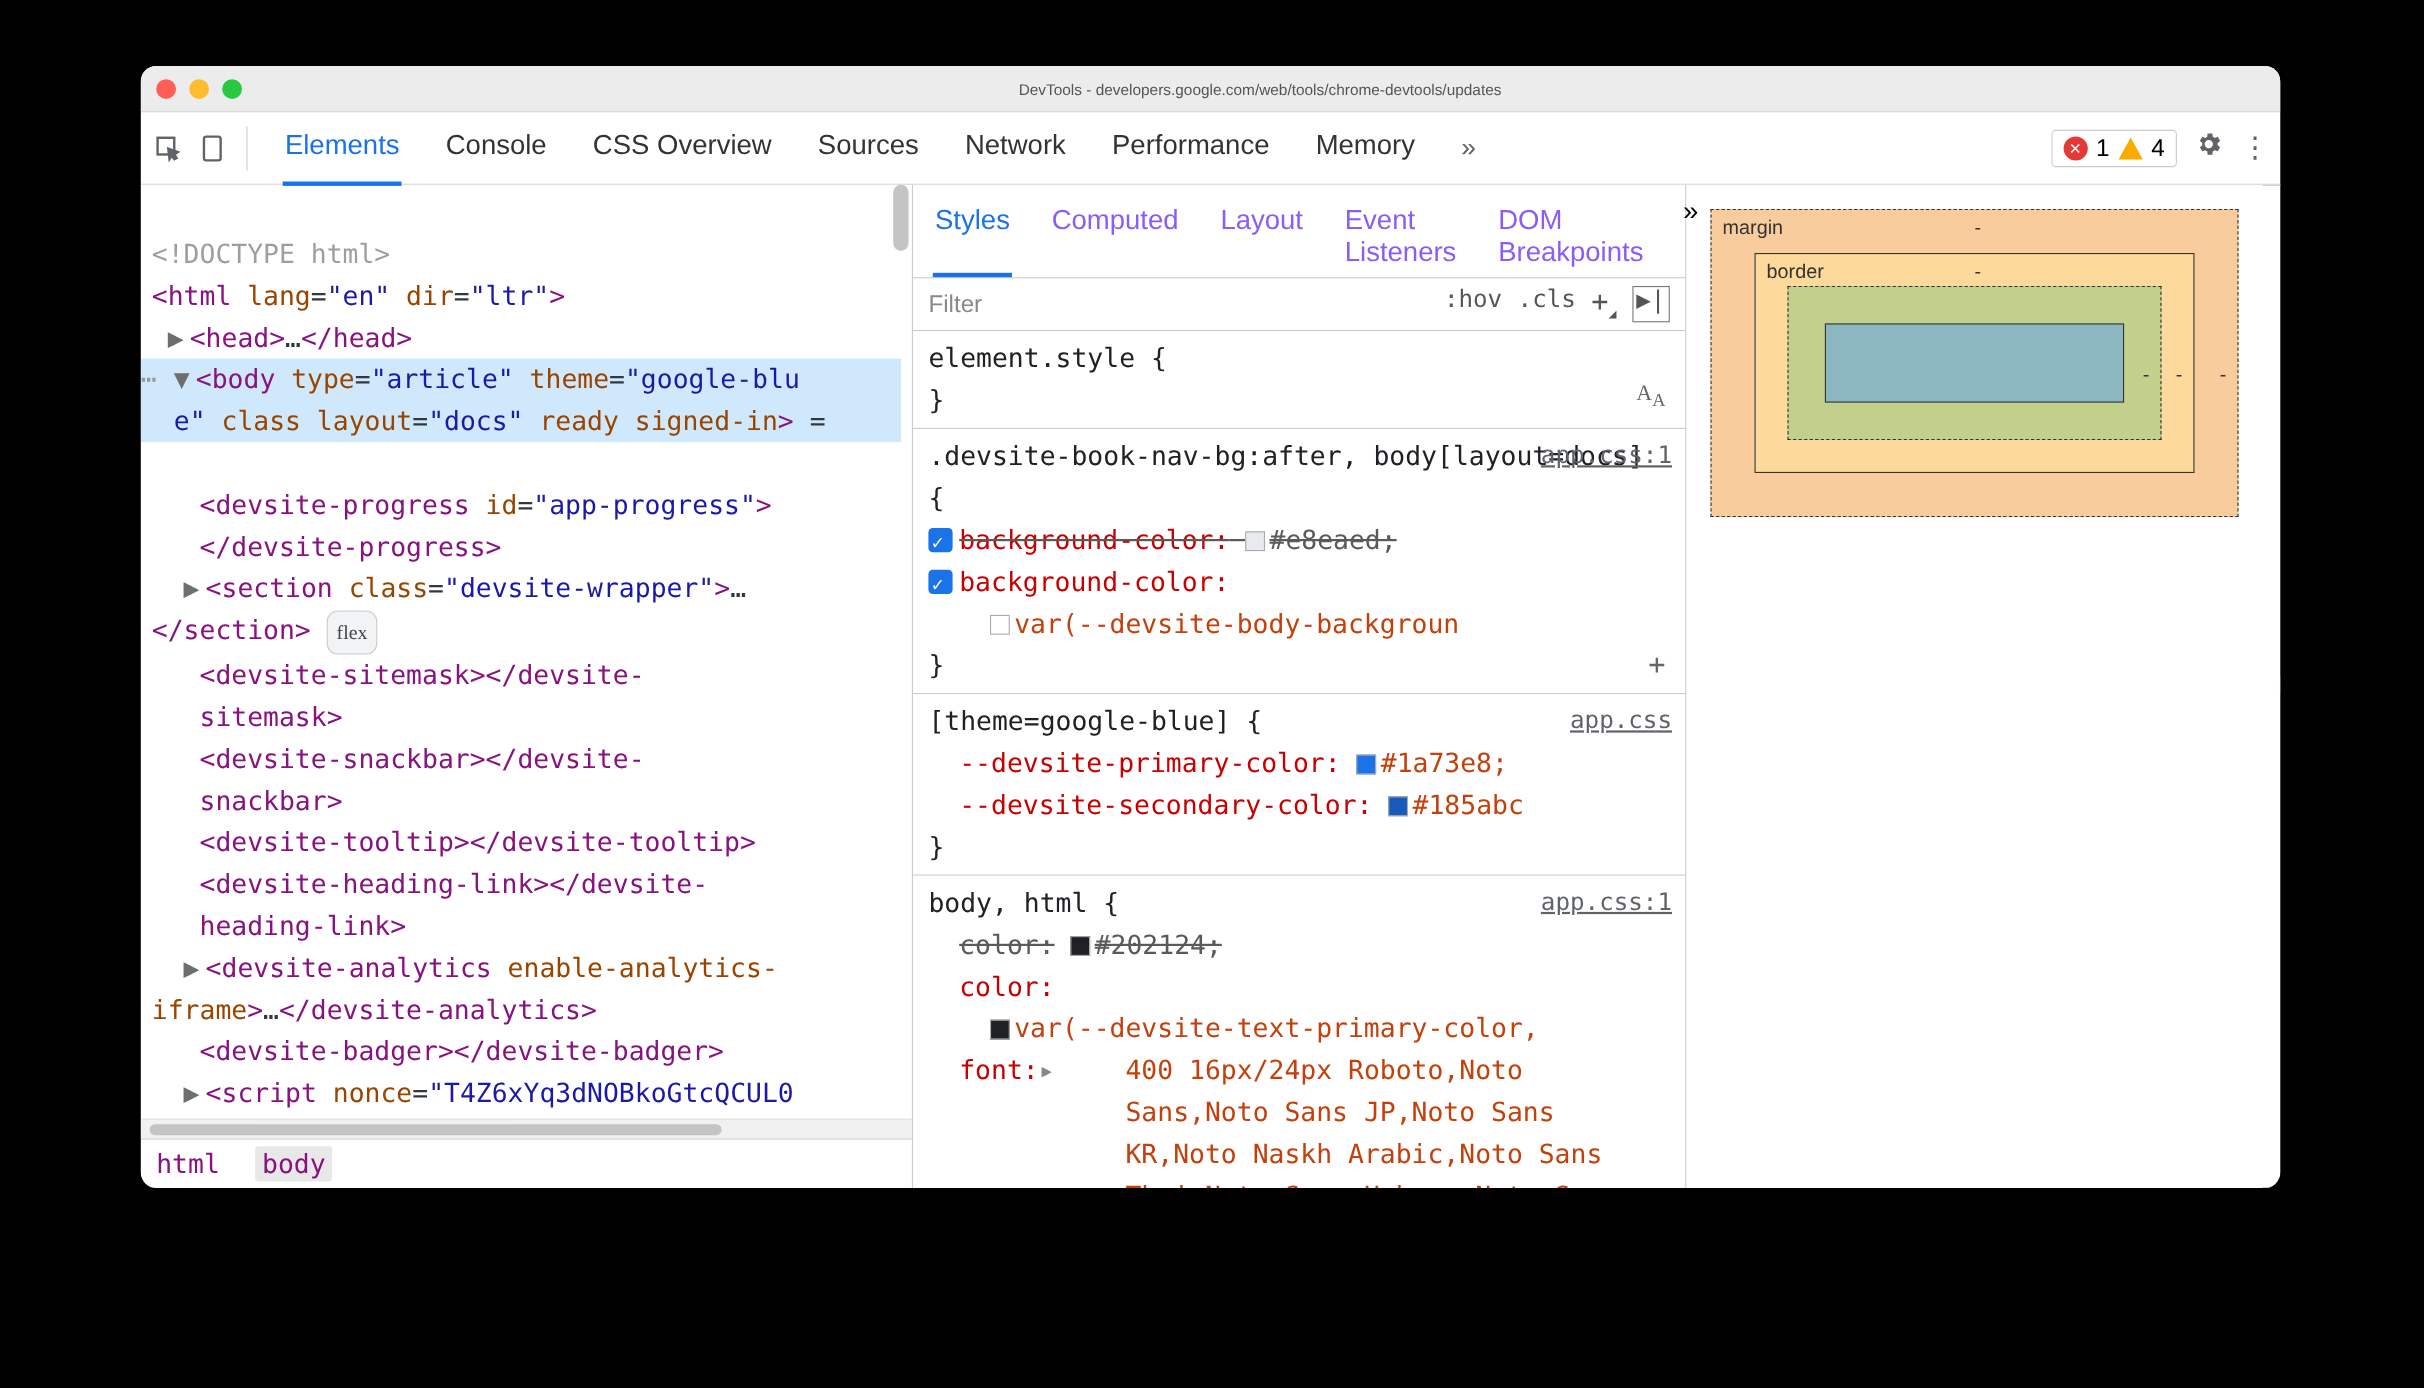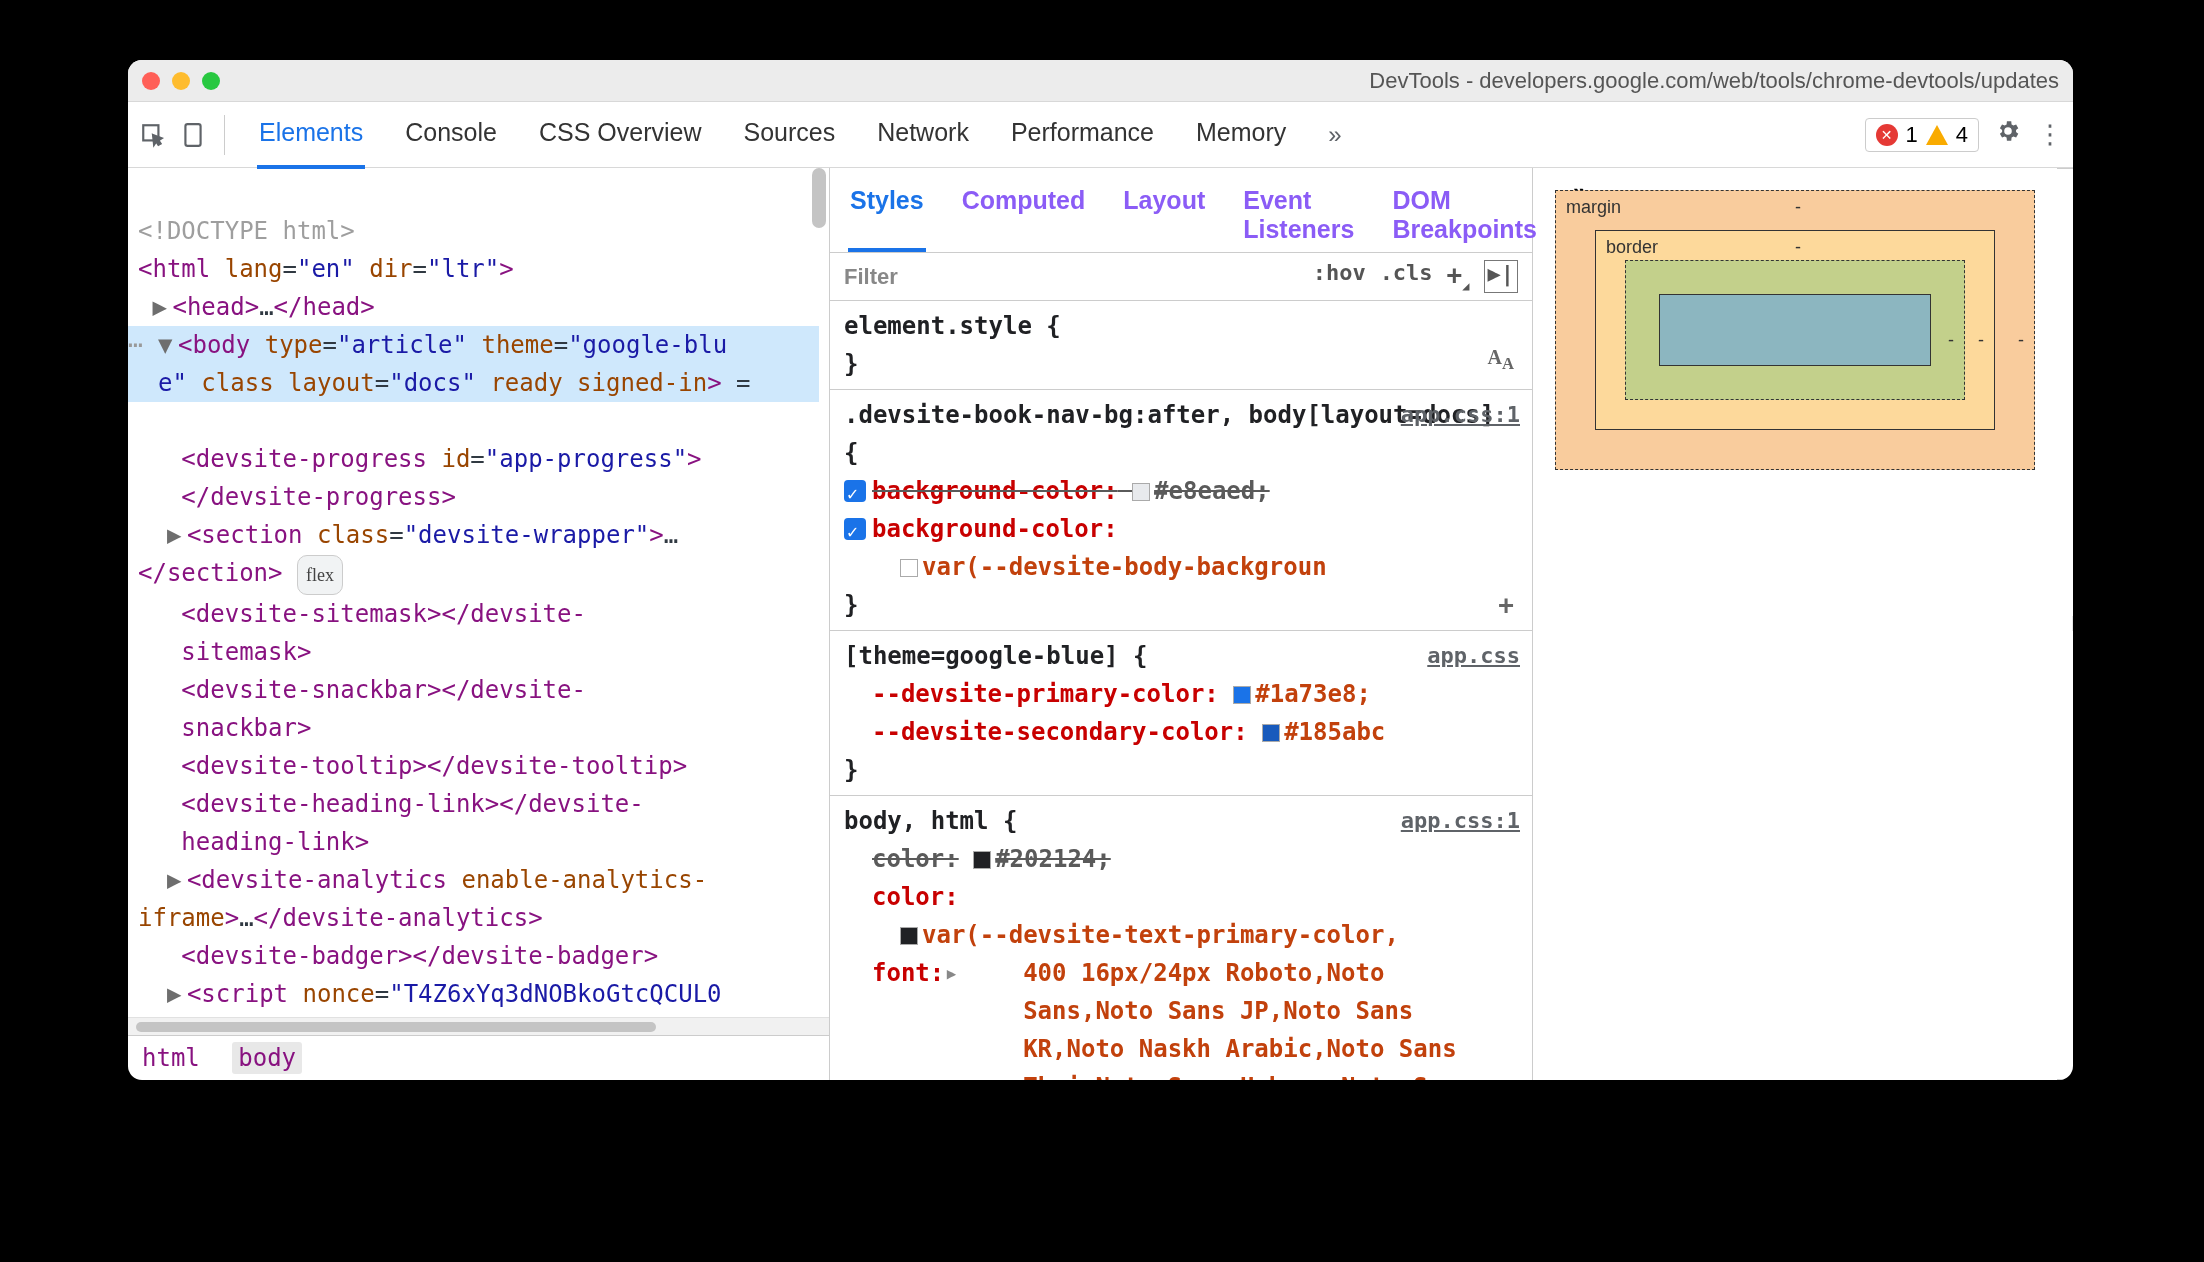--- a/index.html
+++ b/index.html
@@ -2,21 +2,21 @@
 <html><head>
 <meta charset="utf-8">
 <style>
 * { box-sizing: border-box; margin:0; padding:0; }
 body { background:#000; font-family: -apple-system, "Helvetica Neue", Arial, sans-serif; width:2204px; height:1262px; }
 .window { position:absolute; left:128px; top:60px; width:1945px; height:1020px; background:#fff; border-radius:14px; box-shadow:0 30px 80px rgba(0,0,0,.55); overflow:hidden; }
 .titlebar { height:42px; background:#ececec; border-bottom:1px solid #d8d8d8; display:flex; align-items:center; padding:0 14px; gap:12px; }
 .traffic { display:flex; gap:12px; }
 .dot { width:18px; height:18px; border-radius:50%; }
 .dot.red { background:#ff5f57; } .dot.yel { background:#febc2e; } .dot.grn { background:#28c840; }
-.title { flex:1; text-align:right; color:#555; font-size:22px; }
+.title { flex:1; text-align:center; color:#555; font-size:14px; }
 .toolbar { height:66px; border-bottom:1px solid #d8d8d8; display:flex; align-items:center; padding:0 10px;text-align:center; }
 .toolbar-left { display:flex; align-items:center; gap:10px; }
 .tool-icon { width:30px; height:30px; display:flex; align-items:center; justify-content:center; color:#5f6368; }
 .sep { width:1px; height:40px; background:#ccc; margin:0 6px; }
 .tabs { display:flex; gap:38px; margin-left:16px; }
 .tab { font-size:25px; color:#333; padding:18px 2px; cursor:pointer; }
 .tab.active { color:#1a73e8; border-bottom:4px solid #1a73e8; }
 .chev { margin-left:30px; font-size:24px; color:#5f6368; }
 .toolbar-right { margin-left:auto; display:flex; align-items:center; gap:16px; }
 .errbox { border:1px solid #ccc; border-radius:4px; padding:3px 10px; display:flex; align-items:center; gap:8px; font-size:22px; }
@@ -35,21 +35,21 @@
 .dom .iframe { color:#994500; }
 .dom .arrow { color:#6e6e6e; display:inline-block; width:20px; }
 .dom .dots { position:absolute; left:0; color:#999; }
 .flex-badge { display:inline-block; background:#f1f3f4; border:1px solid #ccc; border-radius:10px; padding:0 8px; font-size:18px; color:#444; font-family:-apple-system; }
 .hbar { height:18px; background:#f1f1f1; border-top:1px solid #e1e1e1; display:flex; align-items:center; }
 .htrack { height:10px; background:#c4c4c4; border-radius:5px; margin-left:8px; width:520px; }
 .crumbs { border-top:1px solid #ccc; padding:8px 14px; font-size:24px; color:#881280; font-family: Menlo, monospace;}
 .crumbs .crumb { margin-right:18px; cursor:pointer; }
 .crumbs .crumb.active { background:#e8e8e8; padding:2px 6px; border-radius:3px;}
 
-.styles-panel { flex:1; border-right:1px solid #ccc; display:flex; flex-direction:column; min-width:640px;font-weight:bold;}
+.styles-panel { flex:1; border-right:1px solid #ccc; display:flex; flex-direction:column; min-width:640px;}
 .st-tabs { display:flex; gap:34px; padding:10px 18px 0 18px; border-bottom:1px solid #ccc; font-size:25px; }
 .st-tab { padding:8px 2px; cursor:pointer; color:#8b5cf6;}
 .st-tab.active { color:#1a73e8; border-bottom:4px solid #1a73e8; }
 .st-chev { margin-left:auto; margin-right:12px;}
 .filter-row { display:flex; align-items:center; border-bottom:1px solid #ccc; height:48px; font-size:22px; }
 .filter-in { flex:1; padding:0 14px; color:#888; }
 .filter-acts { display:flex; gap:14px; padding:0 14px; font-family: Menlo, monospace; color:#555;}
 .styles-body { flex:1; overflow:hidden; font-family: Menlo, Consolas, monospace; font-size:24px; line-height:38px; position:relative;}
 .rule { border-bottom:1px solid #ccc; padding:6px 14px; position:relative;}
 .rule .link { position:absolute; right:12px; top:6px; color:#5f6368; text-decoration:underline; font-size:22px;}

